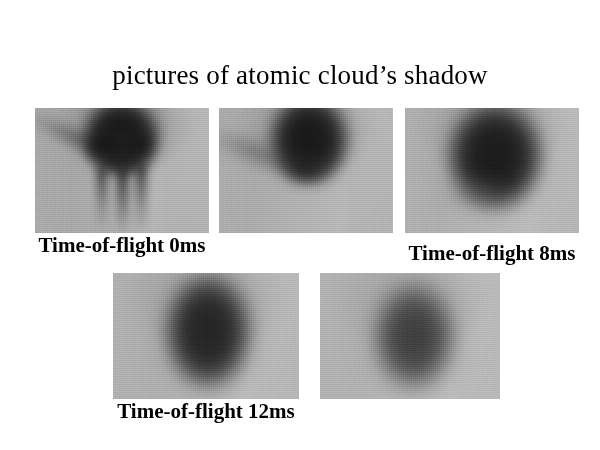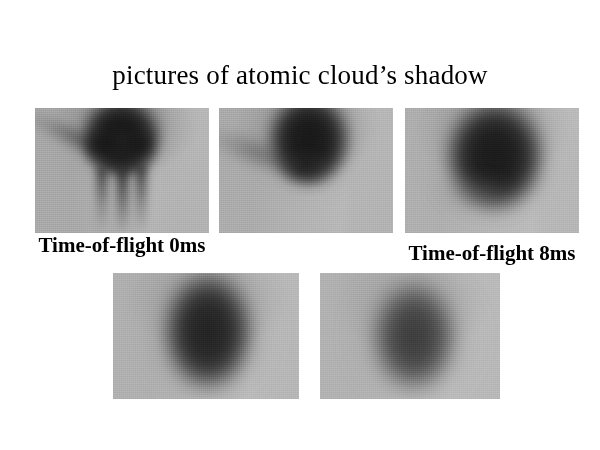--- a/index.html
+++ b/index.html
@@ -196,20 +196,21 @@
                   background: radial-gradient(ellipse 52% 52% at 50% 50%, #101010 0%, #1d1d1d 42%, #3d3d3d 64%, rgba(110,110,110,0.34) 86%, rgba(160,160,160,0) 100%);
                   filter: blur(8px);"></div>
       <div class="blob" style="left:26px; top:-16px; width:140px; height:150px;
                   border-radius:50%;
                   background: radial-gradient(ellipse 50% 50% at 50% 50%, rgba(80,80,80,0.30) 0%, rgba(125,125,125,0.12) 64%, rgba(165,165,165,0) 100%);
                   filter: blur(12px);"></div>
       <div class="vignette" style="background: linear-gradient(90deg, rgba(255,255,255,0.07) 0%, rgba(255,255,255,0) 20%, rgba(255,255,255,0) 78%, rgba(255,255,255,0.10) 100%);"></div>
       <div class="grain"></div>
     </div>
   </div>
+  <div class="caption" style="left:113px; top:402px; width:186px;">Time-of-flight 12ms</div>
 
   <div class="panel-cell" style="left:320px; top:273px; width:180px; height:126px;">
     <div class="panel-img" style="width:180px; height:126px; background:
            radial-gradient(ellipse 64% 60% at 50% 20%, #a2a2a2 0%, rgba(162,162,162,0) 74%),
            linear-gradient(94deg, #acacac 0%, #b7b7b7 42%, #bebebe 74%, #b0b0b0 100%);">
       <div class="blob" style="left:48px; top:4px; width:92px; height:118px;
                   border-radius:50%;
                   background: radial-gradient(ellipse 52% 52% at 50% 50%, #2f2f2f 0%, #3c3c3c 40%, #5a5a5a 64%, rgba(125,125,125,0.32) 86%, rgba(170,170,170,0) 100%);
                   filter: blur(9px);"></div>
       <div class="blob" style="left:28px; top:-8px; width:134px; height:142px;

